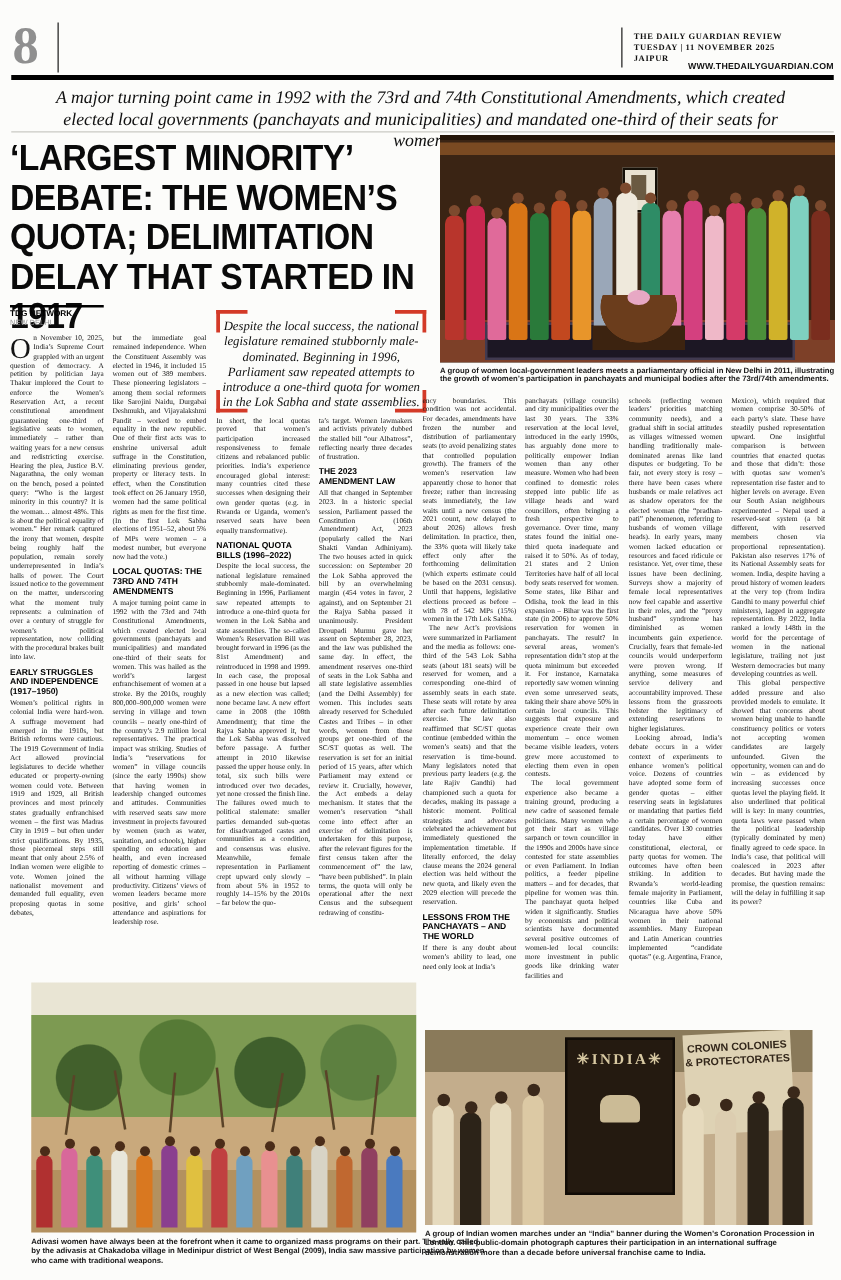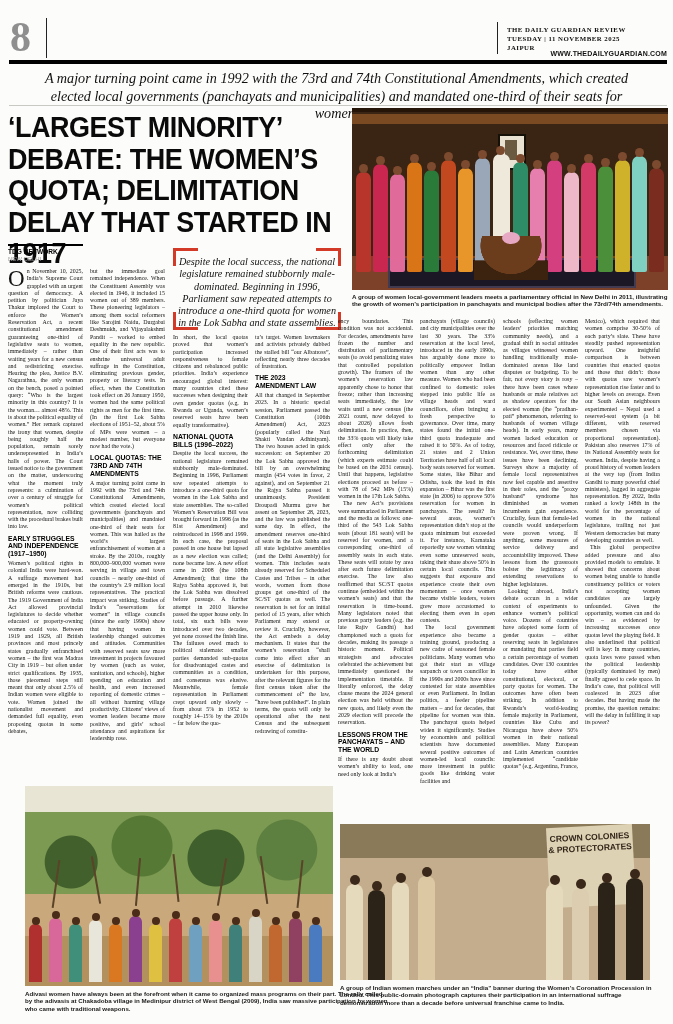--- a/index.html
+++ b/index.html
@@ -243,20 +243,24 @@
     <span class="figb" style="left:264px;background:#904060;height:64px;"></span>
     <span class="figb" style="left:284px;background:#4a7abf;"></span>
   </div>
   <div class="caption cap-bl">Adivasi women have always been at the forefront when it came to organized mass programs on their part. The rally called by the adivasis at Chakadoba village in Medinipur district of West Bengal (2009), India saw massive participation by women who came with traditional weapons.</div>
 
   <div class="photo ph-br">
     <span class="figw" style="left:6px;height:96px;"></span>
     <span class="figw figd" style="left:28px;height:90px;"></span>
     <span class="figw" style="left:52px;height:98px;"></span>
     <span class="figw" style="left:78px;height:104px;background:#dcc9a4;"></span>
+    <span class="banner">
+      <span class="btxt">✳INDIA✳</span>
+      <span class="eleph"></span>
+    </span>
     <span class="sign">CROWN COLONIES &amp; PROTECTORATES</span>
     <span class="figw" style="left:206px;height:96px;"></span>
     <span class="figw" style="left:232px;height:92px;background:#dccdb0;"></span>
     <span class="figw figd" style="left:258px;height:98px;"></span>
     <span class="figw figd" style="left:286px;height:102px;"></span>
   </div>
   <div class="caption cap-br">A group of Indian women marches under an “India” banner during the Women’s Coronation Procession in London. This public-domain photograph captures their participation in an international suffrage demonstration more than a decade before universal franchise came to India.</div>
 
 </div>
 

